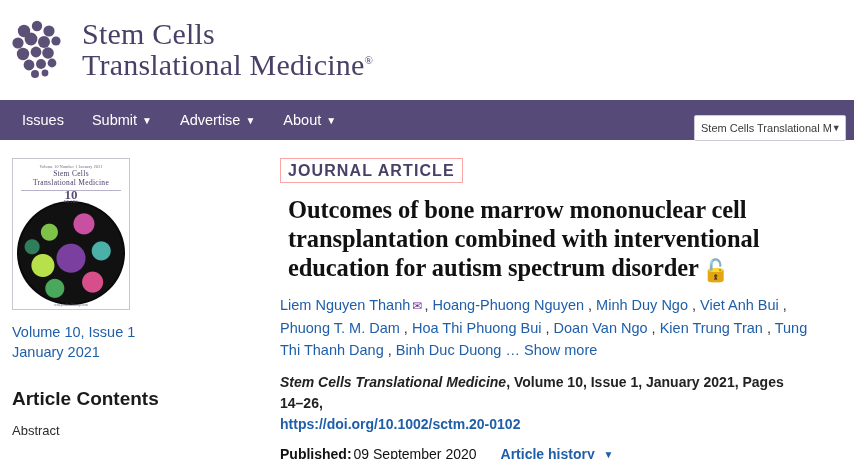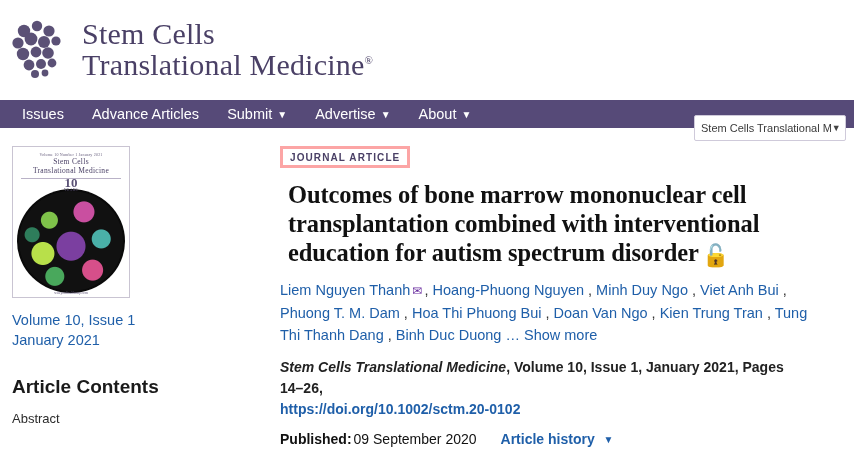--- a/index.html
+++ b/index.html
@@ -40,21 +40,21 @@
   .journal-title .line2 {
     font-size: 30px;
     display: block;
   }
   .smallcaps-big { font-size: 30px; }
   .reg-mark { font-size: 11px; vertical-align: super; }
 
   
   .navbar {
     background: #564a78;
-    height: 28px;
+    height: 40px;
     display: flex;
     align-items: center;
     padding-left: 8px;
     position: relative;
   }
   .nav-item {
     color: #ffffff;
     font-size: 14.5px;
     padding: 0 14px;
     height: 40px;
@@ -202,23 +202,23 @@
   }
 
   
   .main-col {
     flex: 1 1 auto;
     padding-left: 18px;
     padding-right: 46px;
   }
   .label-chip {
     display: inline-block;
-    border: 3px solid #fca5a5;
+    border: 1px solid #fca5a5;
     color: #4a4066;
-    font-size: 10px;
+    font-size: 16px;
     letter-spacing: 1.1px;
     padding: 3px 7px 2px;
     font-weight: bold;
     background: #fff;
   }
   .art-title {
     font-family: "Liberation Serif", serif;
     font-size: 24.5px;
     line-height: 29px;
     font-weight: bold;
@@ -308,23 +308,20 @@
     <span class="line1"><span class="smallcaps-big">Stem Cells</span></span>
     <span class="line2"><span class="smallcaps-big">Translational Medicine</span><span class="reg-mark">®</span></span>
   </div>
 </div>
 
 <div class="navbar">
   <div class="nav-item">
     <span>Issues</span>
   </div>
   <div class="nav-item">
-    <span>Advance Articles</span>
-  </div>
-  <div class="nav-item">
     <span>Submit</span><span class="caret">▼</span>
   </div>
   <div class="nav-item">
     <span>Advertise</span><span class="caret">▼</span>
   </div>
   <div class="nav-item">
     <span>About</span><span class="caret">▼</span>
   </div>
 
   <div class="journal-select">

